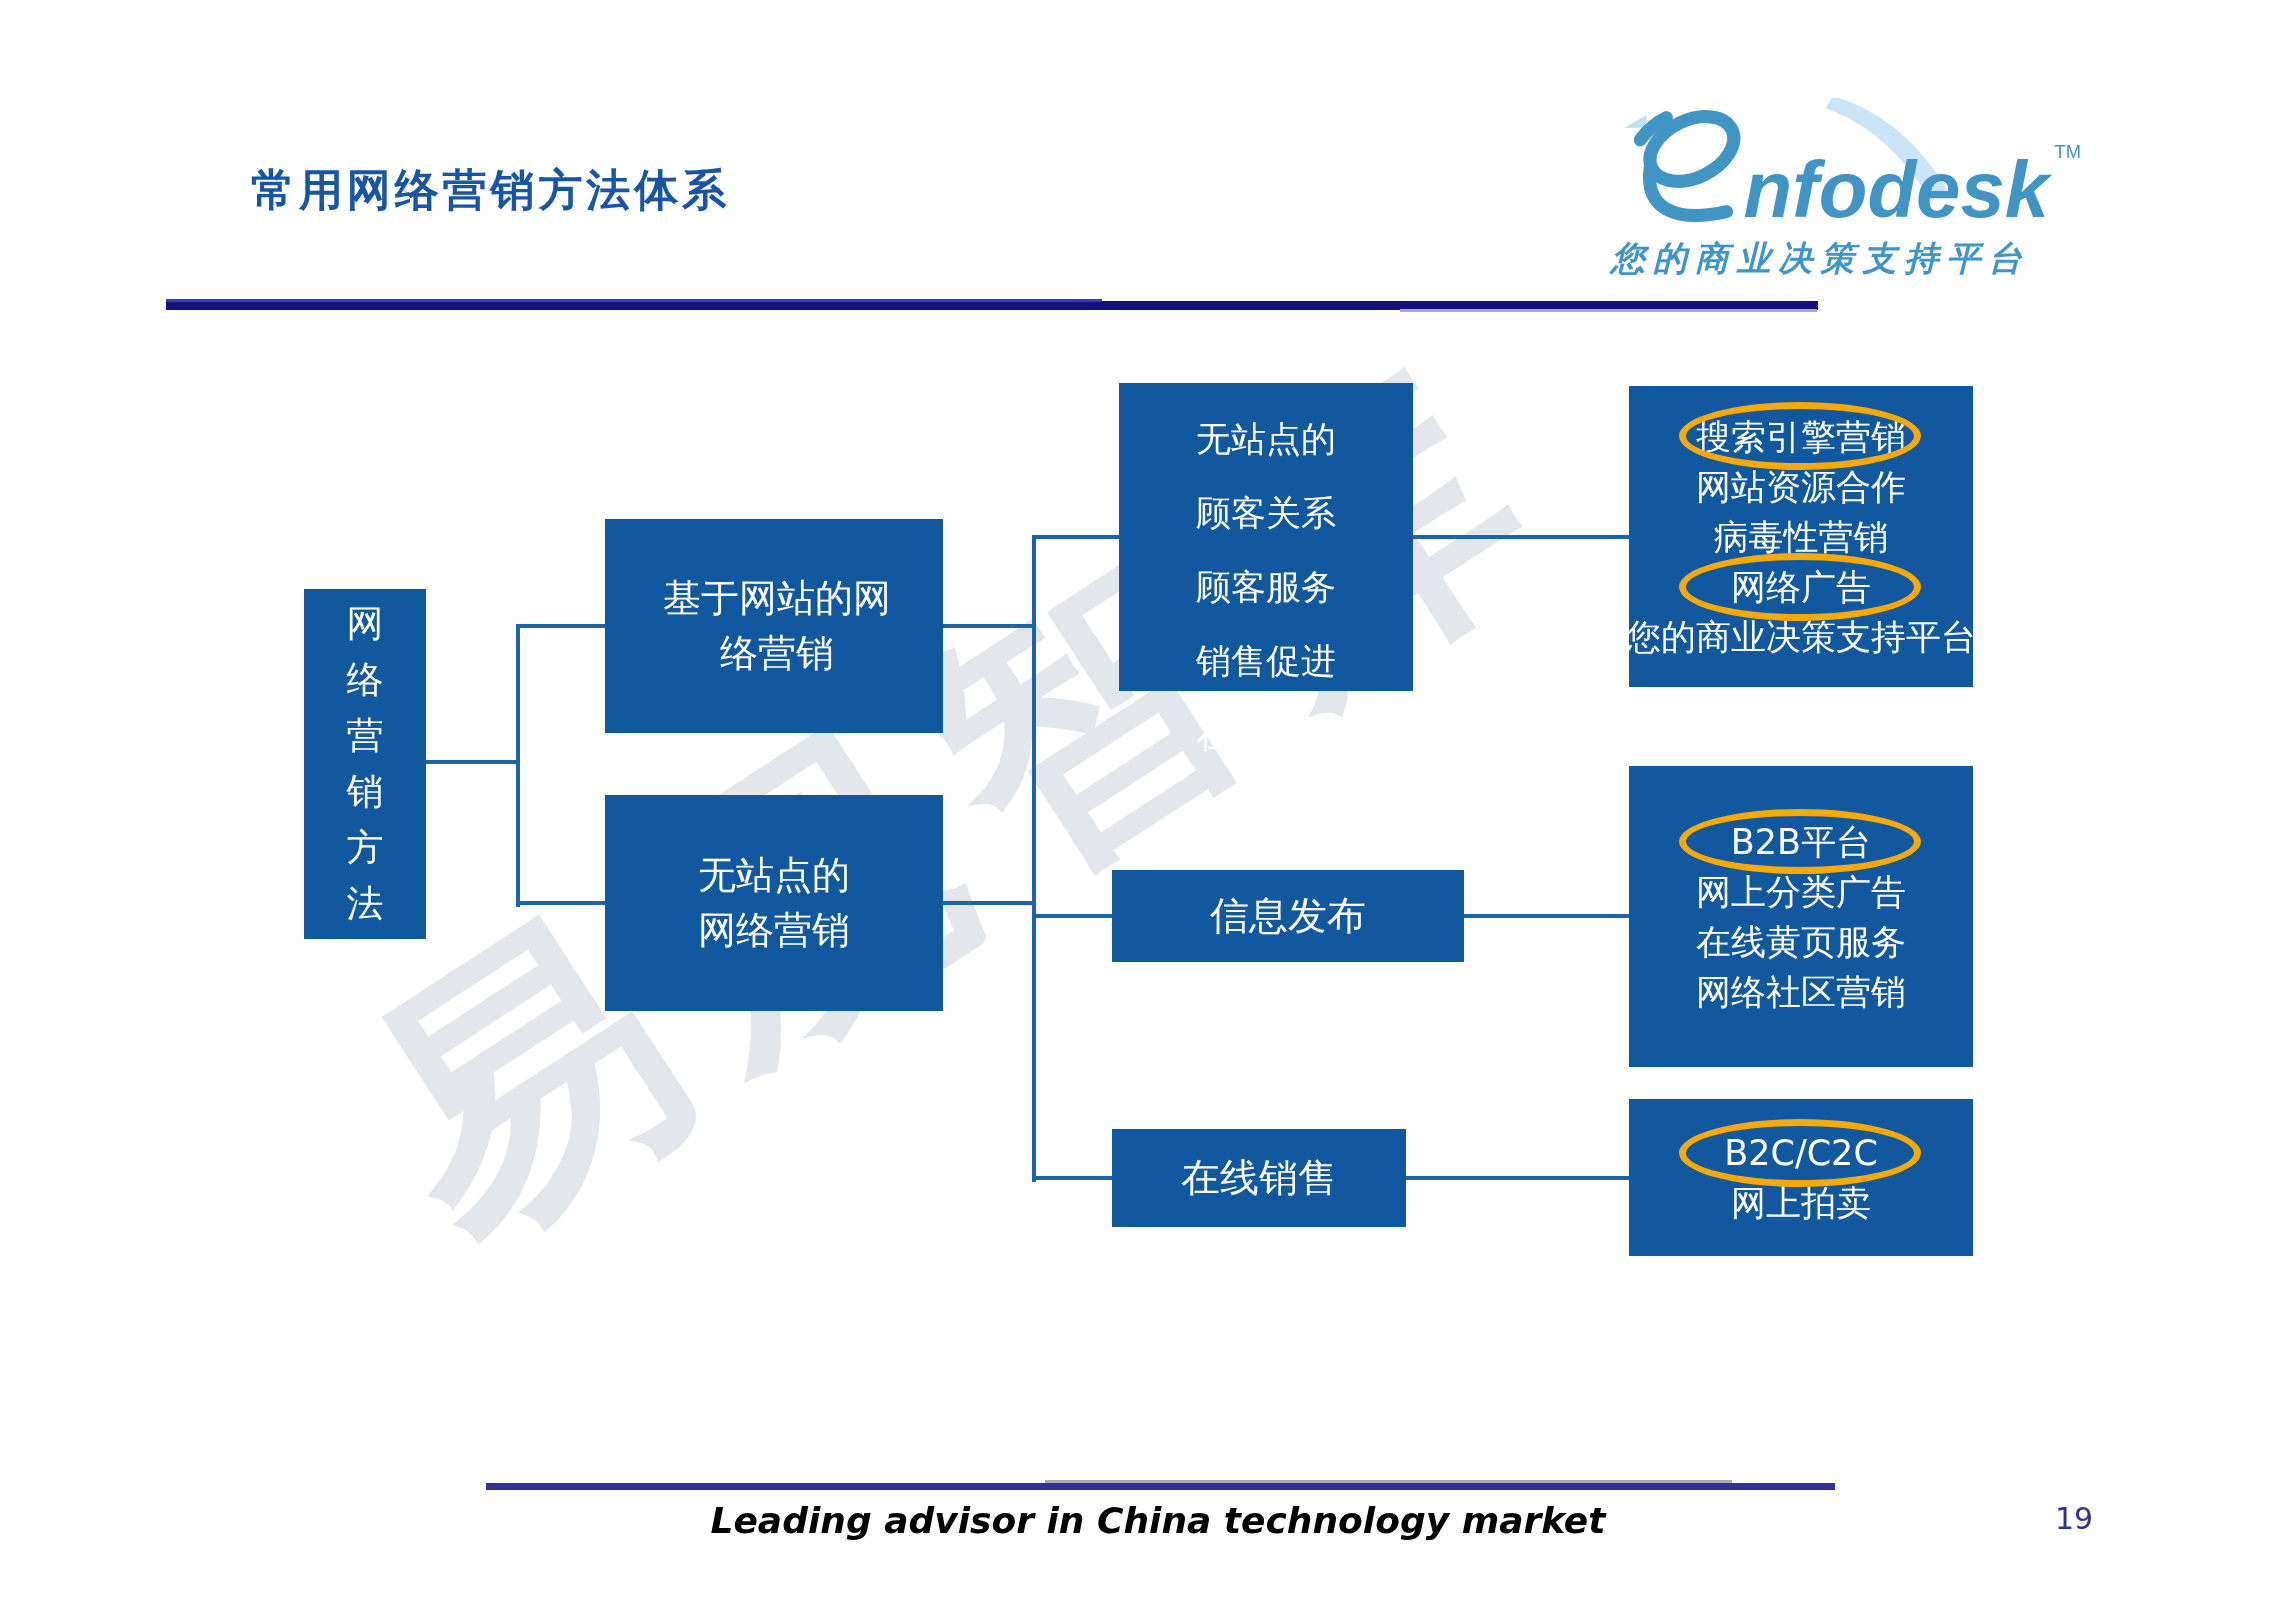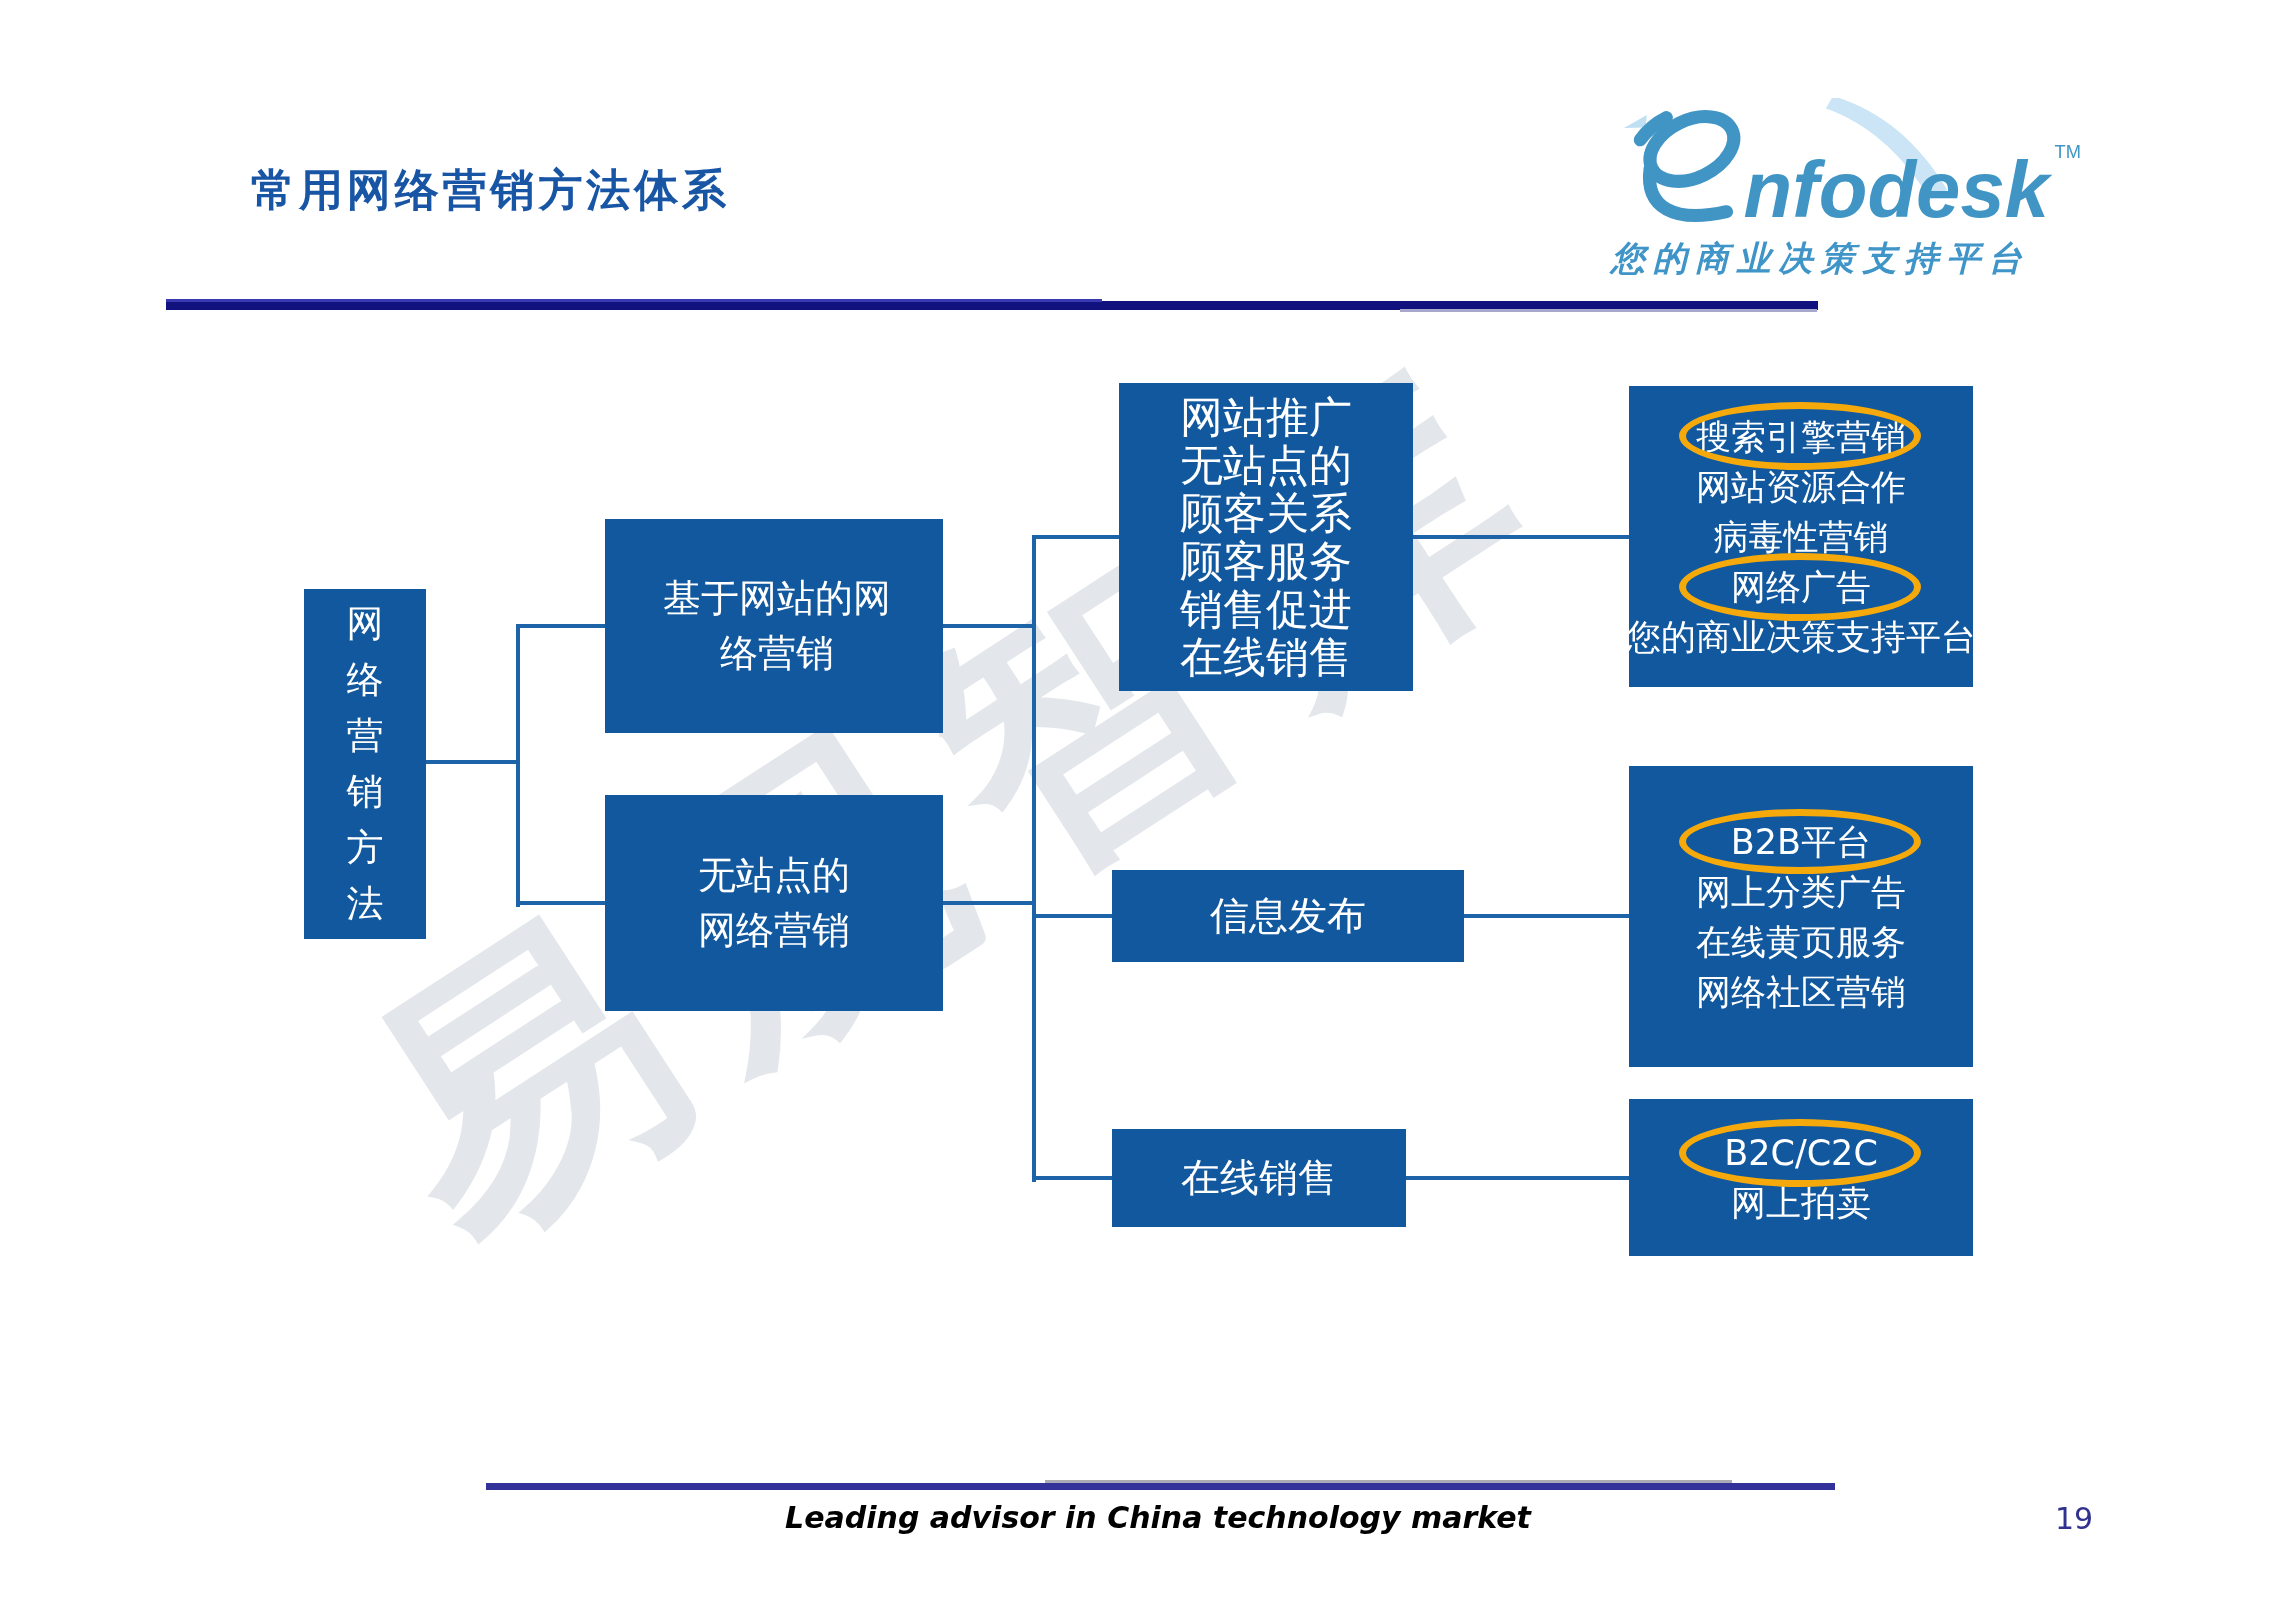--- a/index.html
+++ b/index.html
@@ -21,34 +21,34 @@
   
   .watermark{left:406px;top:968px;font-size:288px;font-weight:bold;color:#CDD3DB;opacity:.55;
     letter-spacing:46px;transform:rotate(-33deg);transform-origin:0 50%;z-index:0;white-space:nowrap;}
 
   
   .box{position:absolute;background:#11589E;color:#ffffff;display:flex;flex-direction:column;
     justify-content:center;align-items:center;text-align:center;z-index:2;}
   .box .ln{display:block;white-space:nowrap;}
   .root-box .ln{font-size:37px;line-height:56px;}
   .lv2 .ln{font-size:38px;line-height:55px;}
-  .lv3big .ln{font-size:43px;line-height:48px;}
+  .lv3big .ln{font-size:35px;line-height:48px;margin-top:26px;}
   .lv3 .ln{font-size:39px;line-height:46px;}
   .lv4 .ln{font-size:35px;line-height:50px;}
 
   
   .conn{position:absolute;background:#1C63A8;z-index:1;}
 
   
   .hl{position:absolute;border:7.9px solid #F5A90B;border-radius:50%;z-index:4;}
 
   
   .footer-rule{left:486px;top:1483px;width:1349px;height:6.5px;background:#32329A;z-index:3;}
   .footer-rule-gray{left:1045px;top:1480px;width:687px;height:3.3px;background:#ABABB5;z-index:3;}
-  .footer-slogan{left:497px;top:1500px;width:1322px;text-align:center;font-size:30px;
+  .footer-slogan{left:497px;top:1500px;width:1322px;text-align:center;font-size:36px;
     font-weight:bold;font-style:italic;color:#000000;z-index:3;}
   .page-number{left:2055px;top:1501px;font-size:30px;color:#31318F;z-index:3;}
 </style>
 </head>
 <body>
 
 <div class="abs slide-title">常用网络营销方法体系</div>
 <div class="abs title-rule"></div>
 <div class="abs title-rule-top"></div>
 <div class="abs title-rule-br"></div>

